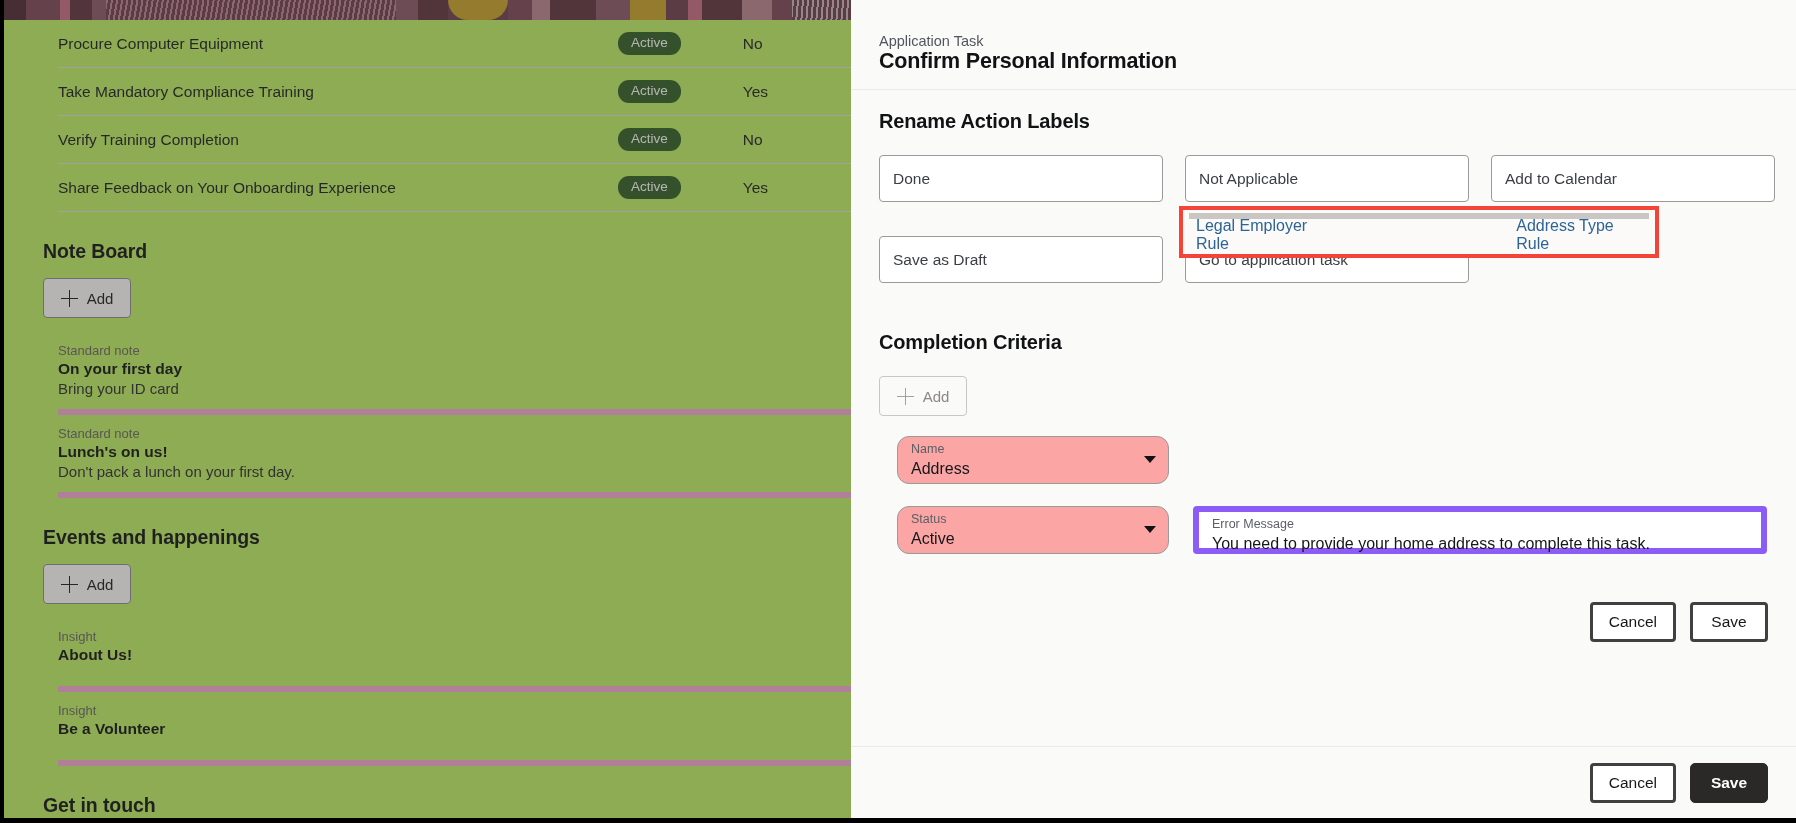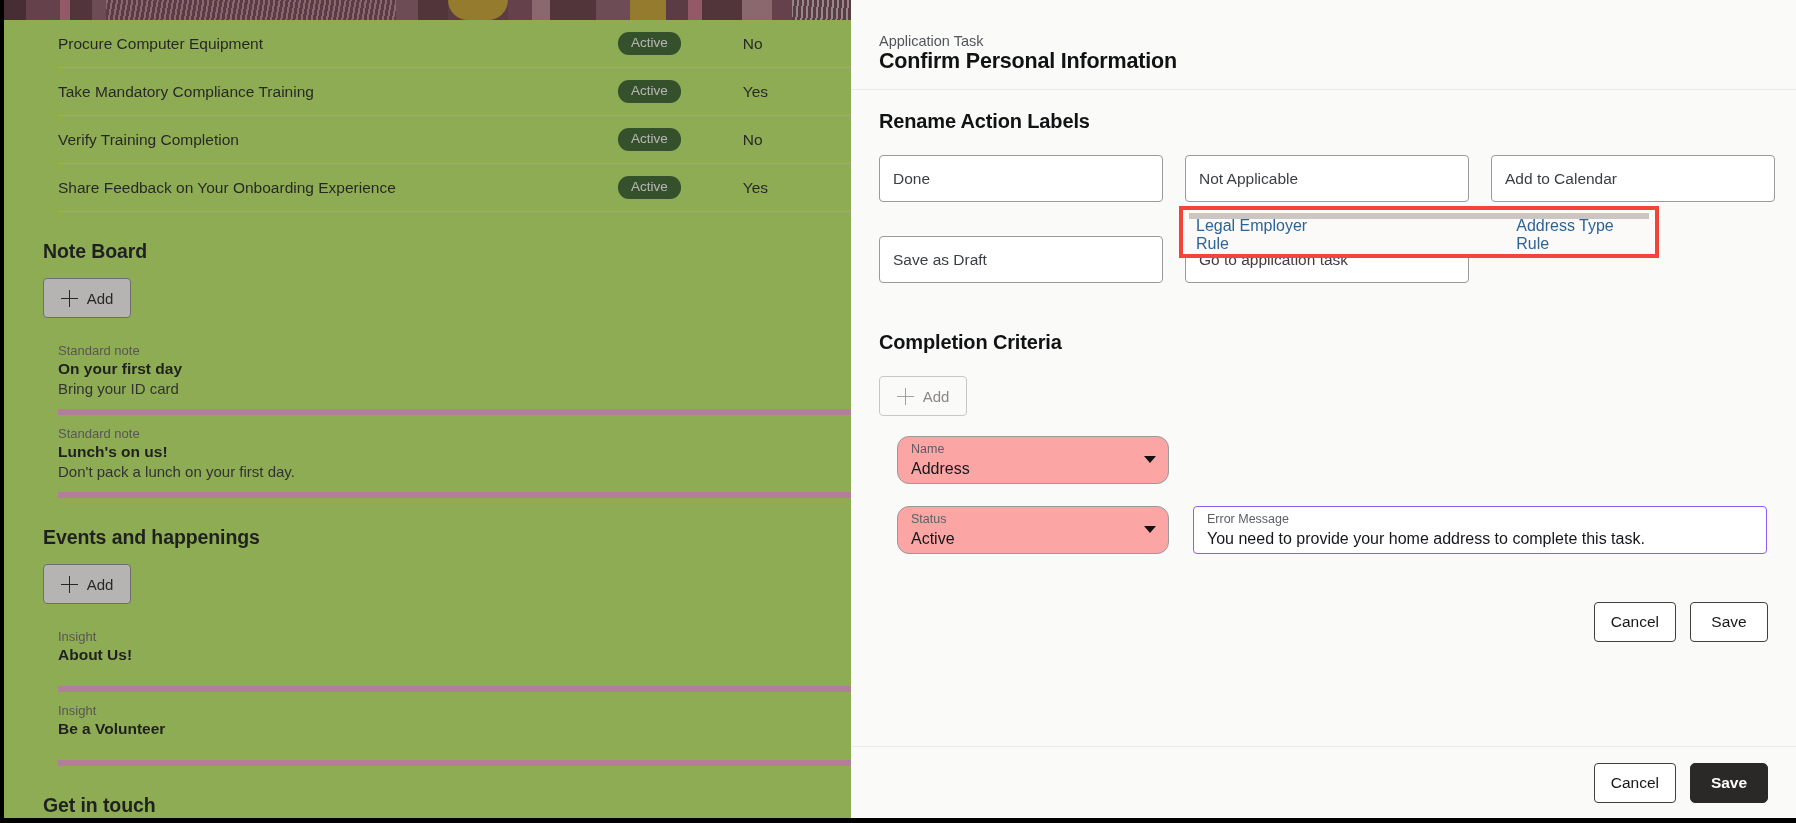--- a/index.html
+++ b/index.html
@@ -185,21 +185,21 @@
   .fval { font-size: 16px; color: #16171a; line-height: 1.3; margin-top: 1px; }
   .caret {
     position: absolute; right: 12px; top: 19px;
     width: 0; height: 0;
     border-left: 6px solid transparent;
     border-right: 6px solid transparent;
     border-top: 7px solid #111214;
   }
   .errfield {
     width: 574px; height: 48px;
-    border: 1px solid #8b5cf6;
+    border: 6px solid #8b5cf6;
     border-radius: 4px;
     background: #ffffff;
     padding: 5px 13px 0 13px;
     margin-left: 24px;
   }
 
   
   #rules-highlight {
     position: absolute;
     left: 328px; top: 116px;
@@ -223,21 +223,21 @@
   #rule-link-1 { margin-left: 7px; }
   #rule-link-2 { margin-left: 174px; }
 
   .inline-actions {
     display: flex; justify-content: flex-end; gap: 14px;
     margin: 48px 0 0 0;
     padding-right: 0;
   }
   .btn-outline {
     min-width: 78px; height: 40px;
-    border: 1px solid #404040;
+    border: 3px solid #404040;
     border-radius: 4px;
     background: #ffffff;
     color: #16171a;
     font-size: 15.5px;
     display: flex; align-items: center; justify-content: center;
     padding: 0 16px;
   }
   #panel-footer {
     flex: 0 0 auto;
     border-top: 1px solid #eceae7;

